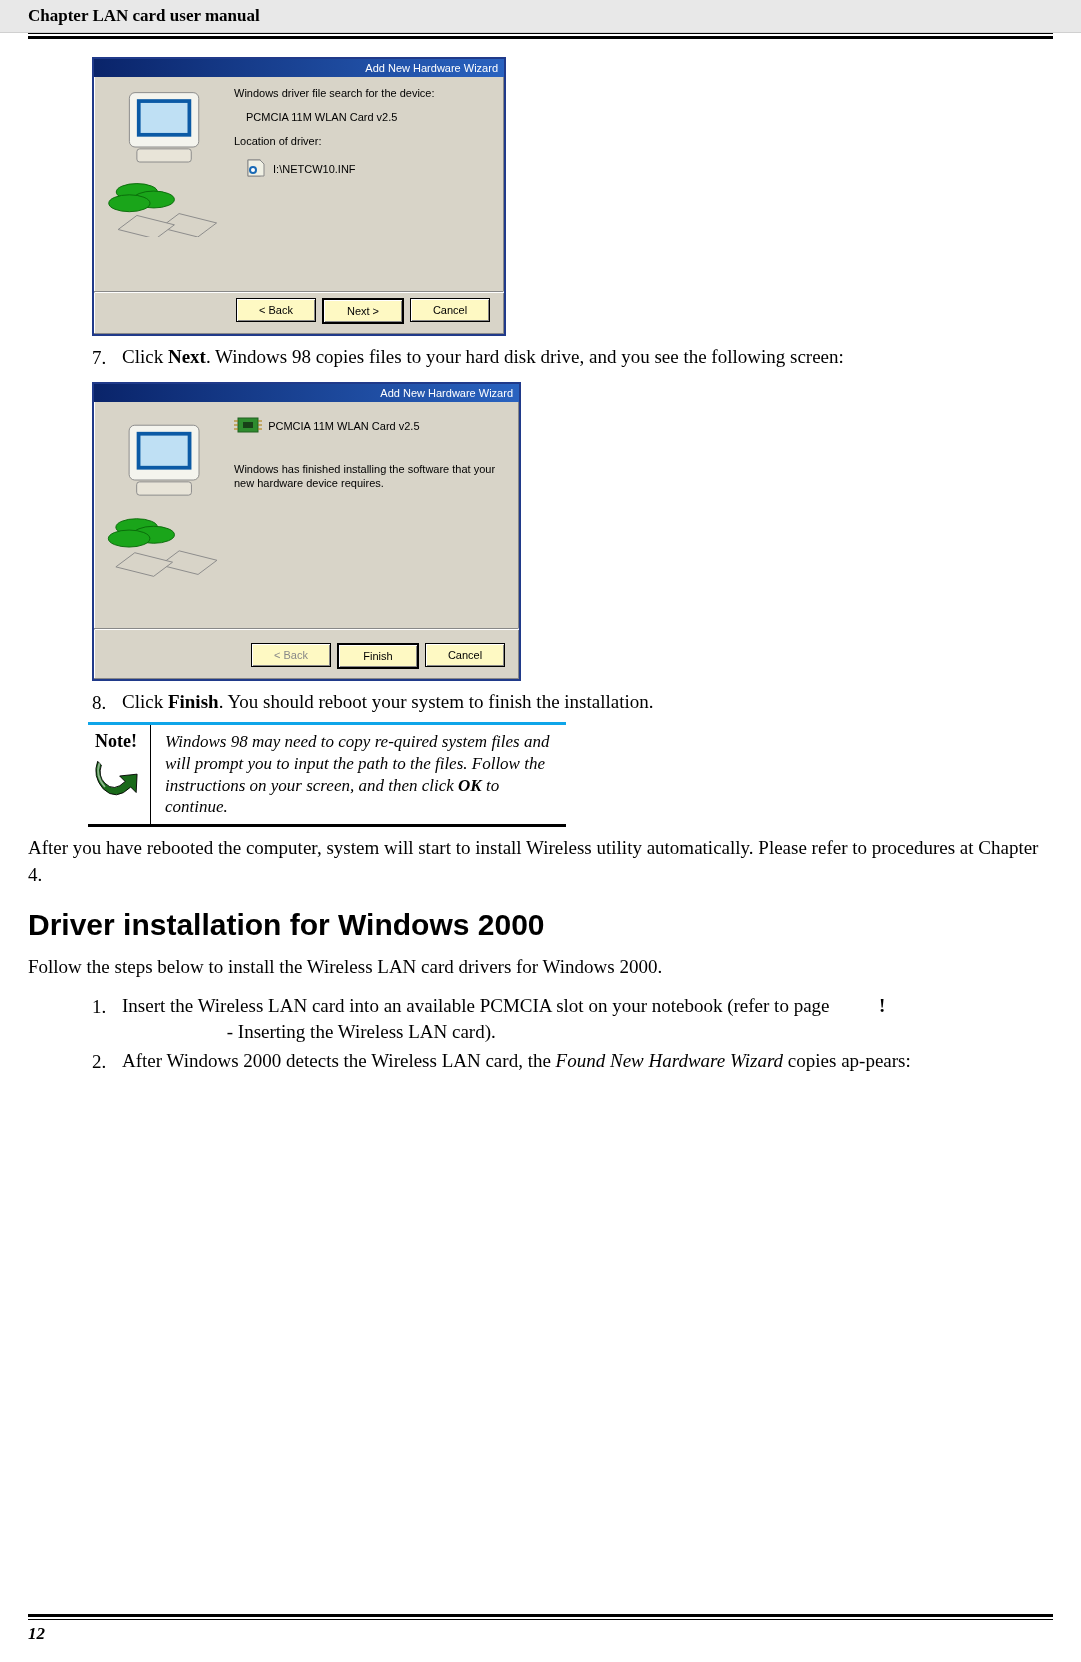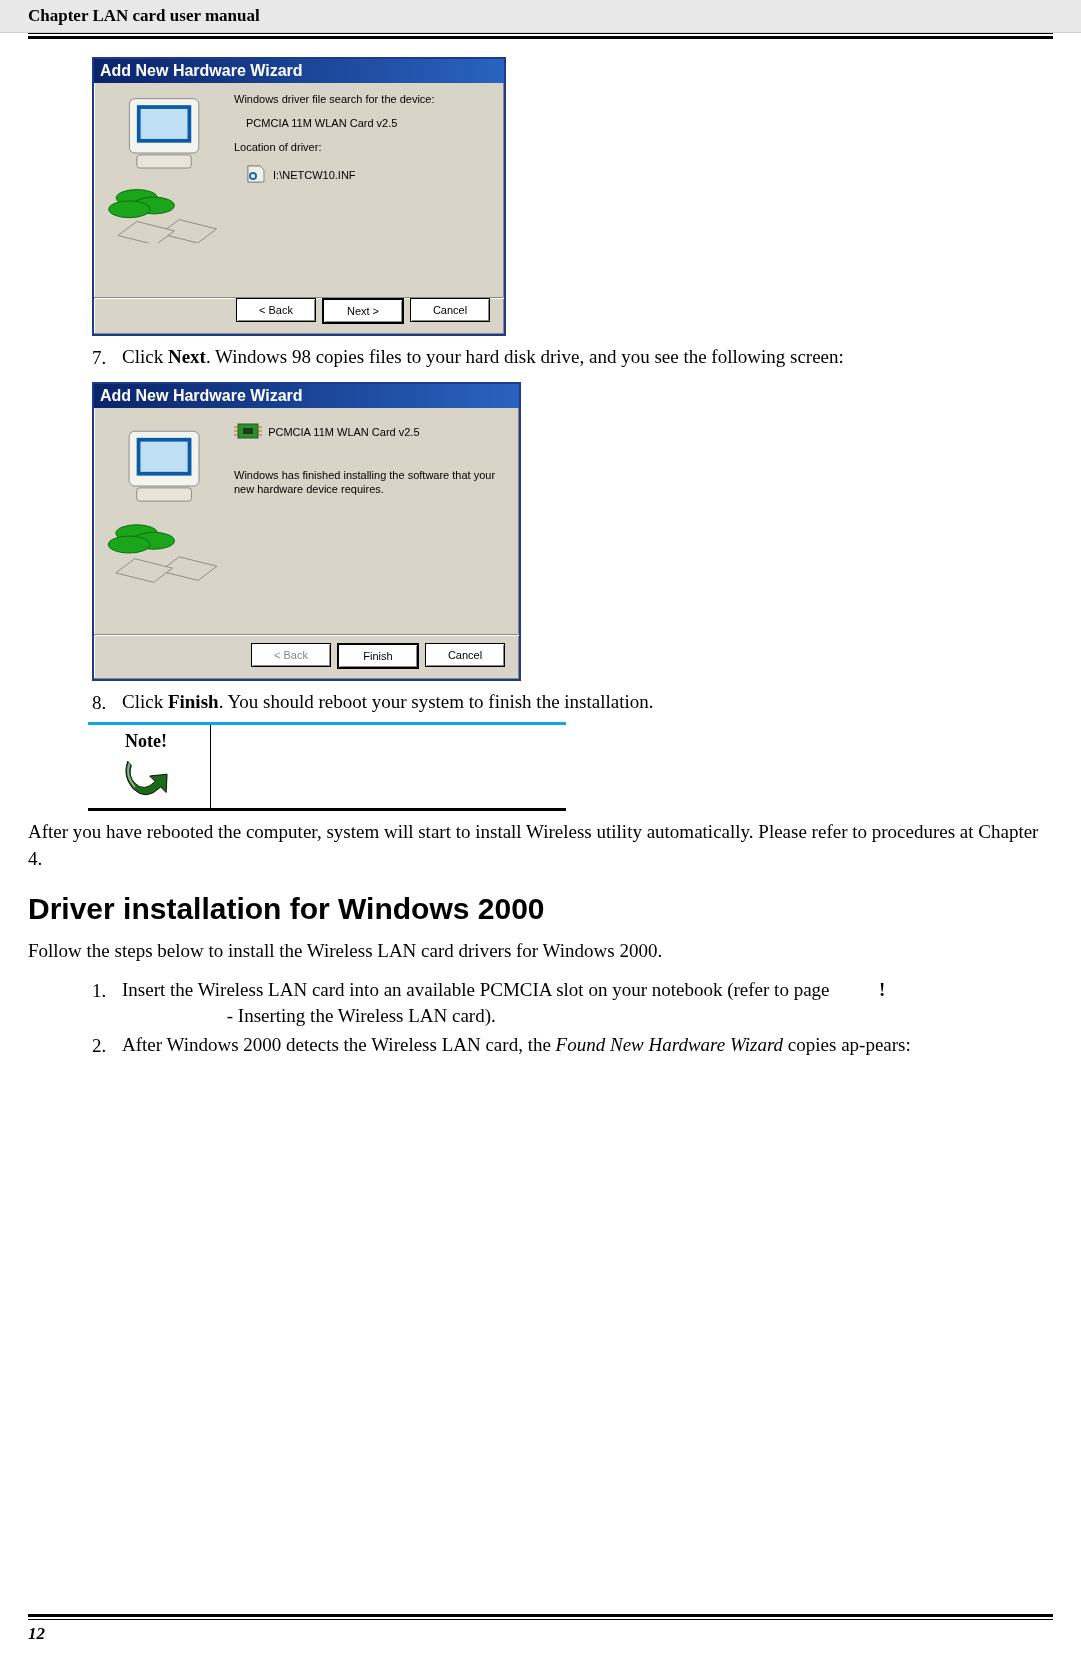--- a/index.html
+++ b/index.html
@@ -43,23 +43,24 @@
     position: relative;
     margin-left: 64px;
     margin-top: 6px;
     margin-bottom: 4px;
     box-shadow: inset -1px -1px 0 #888, inset 1px 1px 0 #fff;
   }
   .titlebar {
     background: linear-gradient(to right, #0a246a, #2a63c0);
     color: #fff;
     font-family: "Tahoma", sans-serif;
-    font-weight: bold;
-    font-size: 16px;
+    font-weight: normal;
+    font-size: 11px;
     padding: 3px 6px;
+    text-align: right;
   }
   .ss-body {
     padding: 10px 14px 10px 12px;
     font-family: "Tahoma","MS Sans Serif",sans-serif;
     font-size: 11px;
     color: #000;
     display: flex;
     align-items: flex-start;
     position: relative;
     height: 214px;
@@ -89,21 +90,21 @@
     right: 14px;
     display: flex;
     gap: 6px;
   }
   .winbtn {
     display: inline-flex;
     align-items: center;
     justify-content: center;
     width: 78px;
     height: 22px;
-    background: #ffffff;
+    background: #fef9c3;
     border: 1px solid #000;
     box-shadow: inset 1px 1px 0 #fff, inset -1px -1px 0 #888;
     font-family: "Tahoma", sans-serif;
     font-size: 11px;
   }
   .winbtn.default {
     border: 2px solid #000;
   }
   .winbtn.disabled {
     color: #888;
@@ -344,20 +345,23 @@
 
     
     <div class="note-box">
       <div class="note-inner">
         <div class="note-left">
           <div class="label">Note!</div>
           <svg viewBox="0 0 60 48">
             <path d="M10 8 Q4 24 16 38 Q30 52 46 36 L52 42 L53 22 L34 24 L40 30 Q28 42 18 32 Q10 24 14 12 Z" fill="#1a6a1a" stroke="#000" stroke-width="1"></path>
             <path d="M12 10 Q7 24 18 36" fill="none" stroke="#fff" stroke-width="2" opacity="0.5"></path>
           </svg>
+        </div>
+        <div class="note-right">
+          <span>Windows 98 may need to copy re-quired system files and will prompt you to input the path to the files.  Follow the instructions on your screen, and then click </span><span class="bold">OK</span><span> to continue.</span>
         </div>
       </div>
     </div>
 
     <p class="para">After you have rebooted the computer, system will start to install Wireless utility automatically. Please refer to procedures at Chapter 4.</p>
 
     <h2 class="section">Driver installation for Windows 2000</h2>
 
     <p class="para">Follow the steps below to install the Wireless LAN card drivers for Windows 2000.</p>
 

